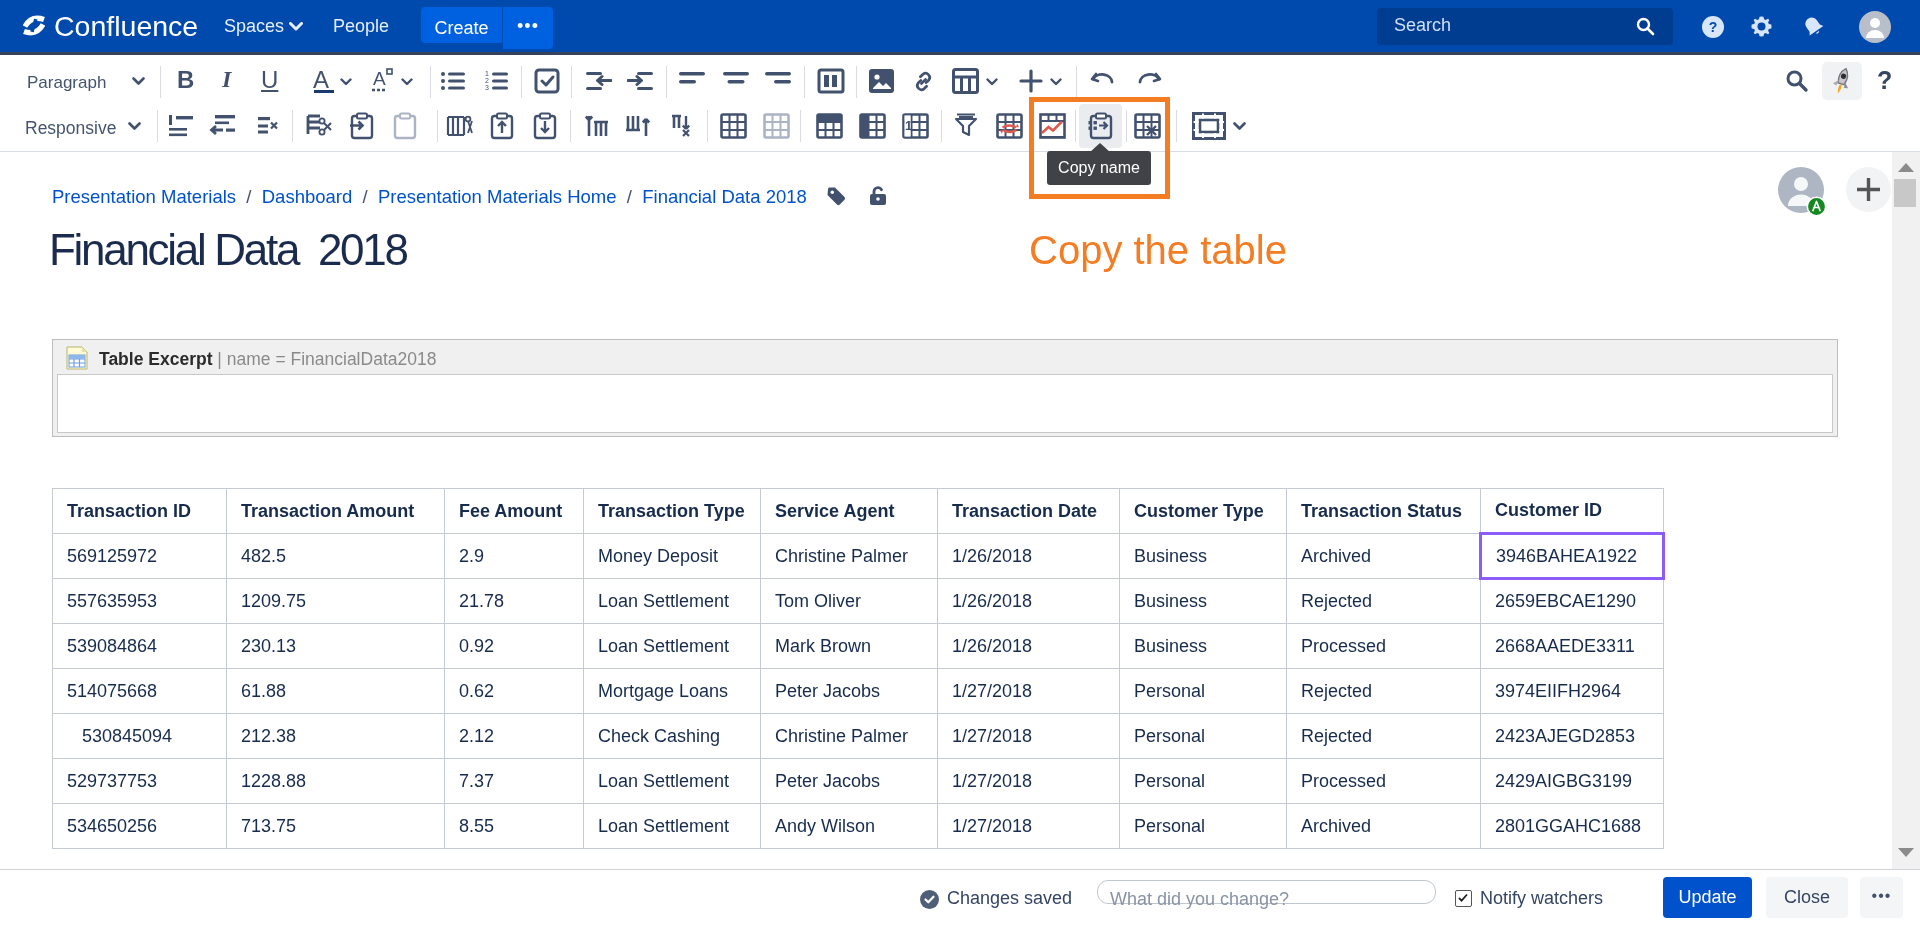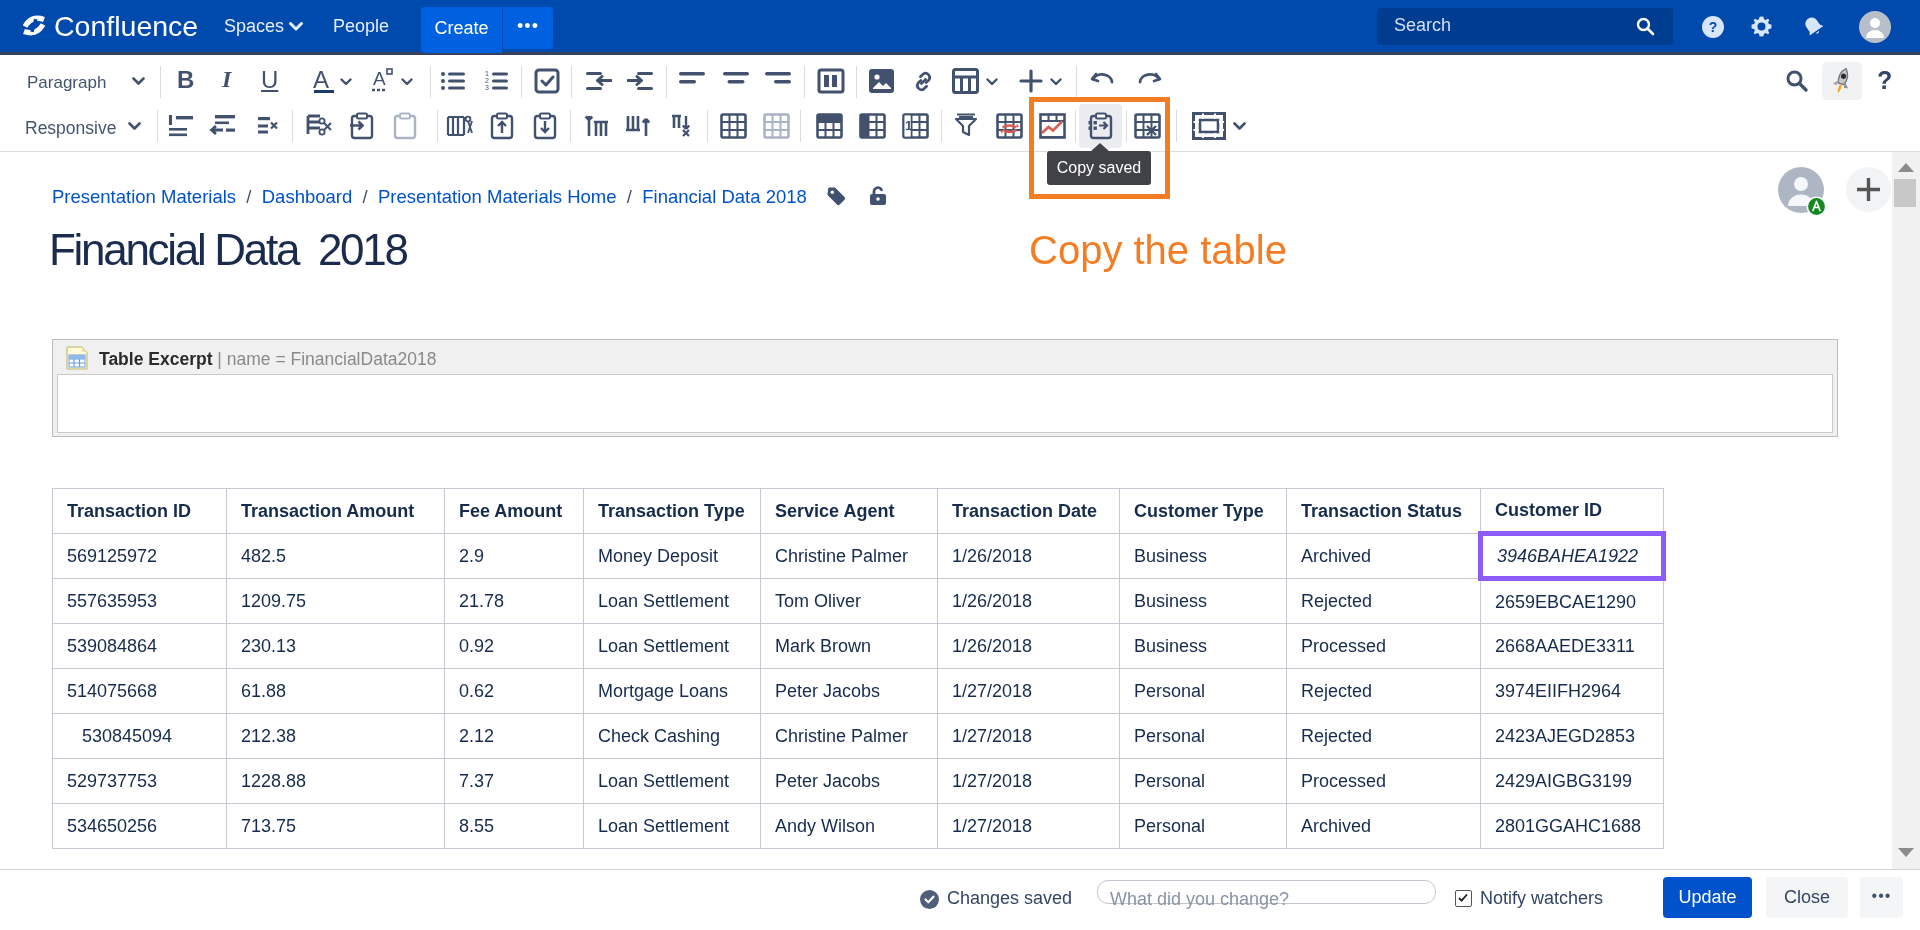--- a/index.html
+++ b/index.html
@@ -21,21 +21,21 @@
   <path d="M20 10.5 C15 19.5 8 20 1 17.5" stroke="#fff" stroke-width="5.2" fill="none"></path>
   <rect x="10.6" y="5.2" width="3.6" height="3.4" fill="#0049ad" transform="rotate(12 12.4 6.9)"></rect>
   <rect x="7.6" y="14.4" width="3.6" height="3.4" fill="#0049ad" transform="rotate(12 9.4 16.1)"></rect>
 </svg>
 <div class="abs" style="left:54px;top:10px;color:#fff;font-size:28.5px;">Confluence</div>
 <div class="abs" style="left:224px;top:16px;color:#e6efff;font-size:18px;">Spaces</div>
 <svg class="abs" style="left:289px;top:22px;" width="14" height="10" viewBox="0 0 14 10">
     <path d="M1.5 1.5 L7 7 L12.5 1.5" stroke="#e6efff" stroke-width="3" fill="none" stroke-linecap="round" stroke-linejoin="round"></path>
   </svg>
 <div class="abs" style="left:333px;top:16px;color:#e6efff;font-size:18px;">People</div>
-<div class="abs" style="left:421px;top:7px;width:81px;height:46px;background:#0061e0;border-radius:4px 0 0 4px;color:#fff;font-size:18px;line-height:42px;text-align:center;">Create</div>
+<div class="abs" style="left:421px;top:7px;width:81px;height:36px;background:#0061e0;border-radius:4px 0 0 4px;color:#fff;font-size:18px;line-height:42px;text-align:center;">Create</div>
 <div class="abs" style="left:503px;top:7px;width:50px;height:42px;background:#0061e0;border-radius:0 4px 4px 0;color:#fff;font-size:18px;line-height:38px;text-align:center;letter-spacing:1px;">•••</div>
 
 <div class="abs" style="left:1377px;top:8px;width:296px;height:37px;background:#003c8f;border-radius:4px;">
   <div class="abs" style="left:17px;top:7px;color:#cfe0f7;font-size:18px;">Search</div>
   <svg class="abs" style="left:258px;top:8px;" width="21" height="21" viewBox="0 0 21 21">
       <circle cx="8.5" cy="8.5" r="5.5" stroke="#fff" stroke-width="2.4" fill="none"></circle>
       <path d="M12.5 12.5 L18 18" stroke="#fff" stroke-width="2.6" stroke-linecap="round"></path>
     </svg>
 </div>
 
@@ -334,21 +334,21 @@
       <rect x="1.5" y="1.5" width="31" height="25" fill="none" stroke="#42526e" stroke-width="3"></rect>
       <rect x="8" y="8" width="18" height="12" fill="none" stroke="#42526e" stroke-width="2.6"></rect>
       <path d="M11 1.5 v5 M23 1.5 v5 M11 21 v5 M23 21 v5 M1.5 10 h5 M1.5 18 h5 M27 10 h5 M27 18 h5" stroke="#fff" stroke-width="2"></path>
     </svg>
     <svg class="abs" style="left:1233px;top:122px;" width="13" height="9" viewBox="0 0 13 9">
       <path d="M1.5 1.5 L6.5 6.5 L11.5 1.5" stroke="#42526e" stroke-width="2.6" fill="none" stroke-linecap="round" stroke-linejoin="round"></path>
     </svg>
   </div>
 
 <div class="abs" style="left:1029px;top:97px;width:141px;height:102px;border:5px solid #f47c22;z-index:30;"></div>
-<div class="abs" style="left:1047px;top:151px;width:104px;height:34px;background:#404247;border-radius:3px;z-index:31;color:#fff;font-size:16px;line-height:34px;text-align:center;">Copy saved</div>
+<div class="abs" style="left:1047px;top:151px;width:104px;height:34px;background:#404247;border-radius:3px;z-index:31;color:#fff;font-size:16px;line-height:34px;text-align:center;">Copy name</div>
 <svg class="abs" style="left:1090px;top:143px;z-index:31;" width="20" height="9" viewBox="0 0 20 9">
     <path d="M0 9 L10 0 L20 9 Z" fill="#404247"></path>
   </svg>
 
 <div class="abs" style="left:52px;top:186px;font-size:18.5px;color:#0052cc;">Presentation Materials&nbsp; <span style="color:#42526e">/</span>&nbsp; Dashboard&nbsp; <span style="color:#42526e">/</span>&nbsp; Presentation Materials Home&nbsp; <span style="color:#42526e">/</span>&nbsp; Financial Data 2018</div>
 
 <svg class="abs" style="left:826px;top:186px;" width="20" height="20" viewBox="0 0 20 20">
   <path d="M2 3 a1.5 1.5 0 0 1 1.5-1.5 L9 1.5 L18.5 11 a2 2 0 0 1 0 2.8 L13.8 18.5 a2 2 0 0 1 -2.8 0 L1.5 9 Z" fill="#42526e"></path>
   <circle cx="6.3" cy="6.3" r="1.7" fill="#fff"></circle>
 </svg>
@@ -406,21 +406,21 @@
         </tr>
         <tr>
           <td style="height:45px;border:1px solid #c6cbd3;padding:0 0 0 14px;font-size:18px;color:#172b4d;">569125972</td>
           <td style="height:45px;border:1px solid #c6cbd3;padding:0 0 0 14px;font-size:18px;color:#172b4d;">482.5</td>
           <td style="height:45px;border:1px solid #c6cbd3;padding:0 0 0 14px;font-size:18px;color:#172b4d;">2.9</td>
           <td style="height:45px;border:1px solid #c6cbd3;padding:0 0 0 14px;font-size:18px;color:#172b4d;">Money Deposit</td>
           <td style="height:45px;border:1px solid #c6cbd3;padding:0 0 0 14px;font-size:18px;color:#172b4d;">Christine Palmer</td>
           <td style="height:45px;border:1px solid #c6cbd3;padding:0 0 0 14px;font-size:18px;color:#172b4d;">1/26/2018</td>
           <td style="height:45px;border:1px solid #c6cbd3;padding:0 0 0 14px;font-size:18px;color:#172b4d;">Business</td>
           <td style="height:45px;border:1px solid #c6cbd3;padding:0 0 0 14px;font-size:18px;color:#172b4d;">Archived</td>
-          <td style="height:45px;border:5px solid #8b5cf6;padding:0 0 0 14px;font-size:18px;color:#172b4d;font-style:italic;">3946BAHEA1922</td>
+          <td style="height:45px;border:3px solid #8b5cf6;padding:0 0 0 14px;font-size:18px;color:#172b4d;">3946BAHEA1922</td>
         </tr>
         <tr>
           <td style="height:45px;border:1px solid #c6cbd3;padding:0 0 0 14px;font-size:18px;color:#172b4d;">557635953</td>
           <td style="height:45px;border:1px solid #c6cbd3;padding:0 0 0 14px;font-size:18px;color:#172b4d;">1209.75</td>
           <td style="height:45px;border:1px solid #c6cbd3;padding:0 0 0 14px;font-size:18px;color:#172b4d;">21.78</td>
           <td style="height:45px;border:1px solid #c6cbd3;padding:0 0 0 14px;font-size:18px;color:#172b4d;">Loan Settlement</td>
           <td style="height:45px;border:1px solid #c6cbd3;padding:0 0 0 14px;font-size:18px;color:#172b4d;">Tom Oliver</td>
           <td style="height:45px;border:1px solid #c6cbd3;padding:0 0 0 14px;font-size:18px;color:#172b4d;">1/26/2018</td>
           <td style="height:45px;border:1px solid #c6cbd3;padding:0 0 0 14px;font-size:18px;color:#172b4d;">Business</td>
           <td style="height:45px;border:1px solid #c6cbd3;padding:0 0 0 14px;font-size:18px;color:#172b4d;">Rejected</td>

